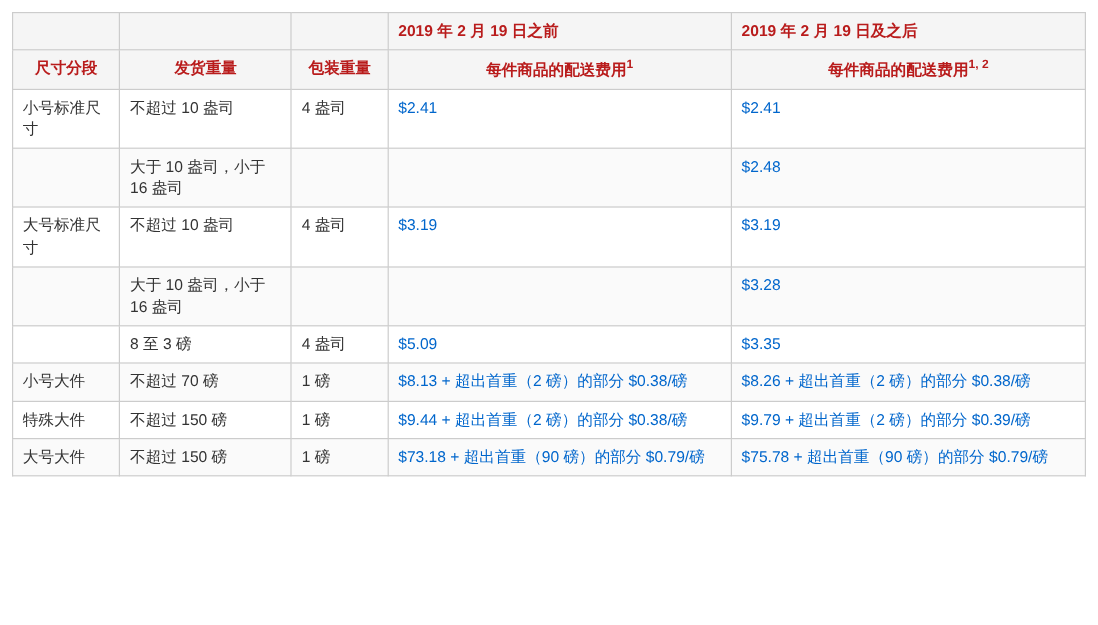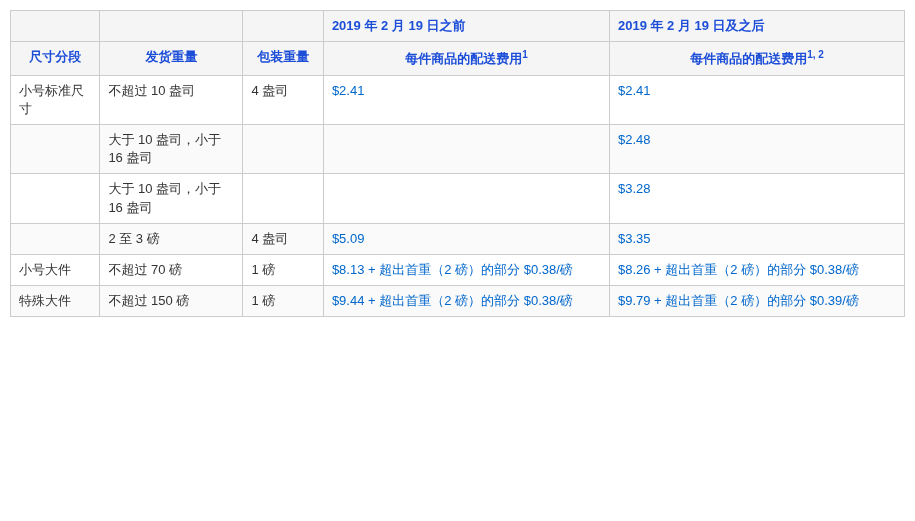--- a/index.html
+++ b/index.html
@@ -17,21 +17,21 @@
     }
     th, td {
       border: 1px solid #ccc;
       padding: 6px 8px;
       vertical-align: top;
       line-height: 1.4;
     }
     th {
       background-color: #f5f5f5;
       font-weight: bold;
-      color: #1d4ed8;
+      color: #b91c1c;
     }
     .col-size { width: 10%; }
     .col-weight { width: 16%; }
     .col-pkg { width: 9%; }
     .col-before { width: 32%; }
     .col-after { width: 33%; }
 
     .header-year {
       background-color: #f5f5f5;
       font-weight: bold;
@@ -90,41 +90,55 @@
         <td class="price">$2.41</td>
       </tr>
       <tr>
         <td></td>
         <td>大于 10 盎司，小于 16 盎司</td>
         <td></td>
         <td class="price"></td>
         <td class="price">$2.48</td>
       </tr>
       <tr>
+        <td>大号标准尺寸</td>
+        <td>不超过 10 盎司</td>
+        <td>4 盎司</td>
+        <td class="price">$3.19</td>
+        <td class="price">$3.19</td>
+      </tr>
+      <tr>
         <td></td>
         <td>大于 10 盎司，小于 16 盎司</td>
         <td></td>
         <td class="price"></td>
         <td class="price">$3.28</td>
       </tr>
       <tr>
         <td></td>
-        <td>2 至 3 磅</td>
+        <td>8 至 3 磅</td>
         <td>4 盎司</td>
         <td class="price">$5.09</td>
         <td class="price">$3.35</td>
       </tr>
       <tr>
         <td>小号大件</td>
         <td>不超过 70 磅</td>
         <td>1 磅</td>
         <td class="price">$8.13 + 超出首重（2 磅）的部分 $0.38/磅</td>
         <td class="price">$8.26 + 超出首重（2 磅）的部分 $0.38/磅</td>
       </tr>
       <tr>
         <td>特殊大件</td>
         <td>不超过 150 磅</td>
         <td>1 磅</td>
         <td class="price">$9.44 + 超出首重（2 磅）的部分 $0.38/磅</td>
         <td class="price">$9.79 + 超出首重（2 磅）的部分 $0.39/磅</td>
       </tr>
+      <tr>
+        <td>大号大件</td>
+        <td>不超过 150 磅</td>
+        <td>1 磅</td>
+        <td class="price">$73.18 + 超出首重（90 磅）的部分 $0.79/磅</td>
+        <td class="price">$75.78 + 超出首重（90 磅）的部分 $0.79/磅</td>
+      </tr>
     </tbody>
 </table>
 
 </body></html>

